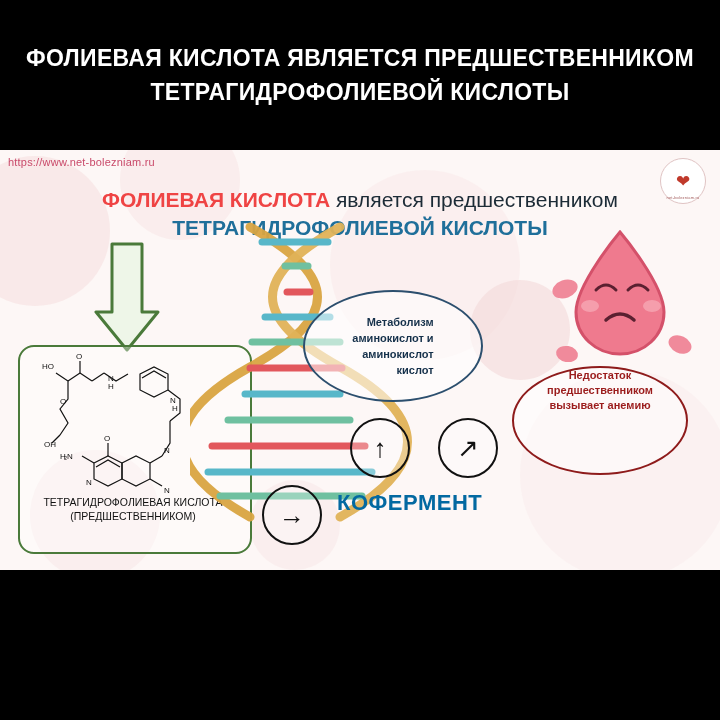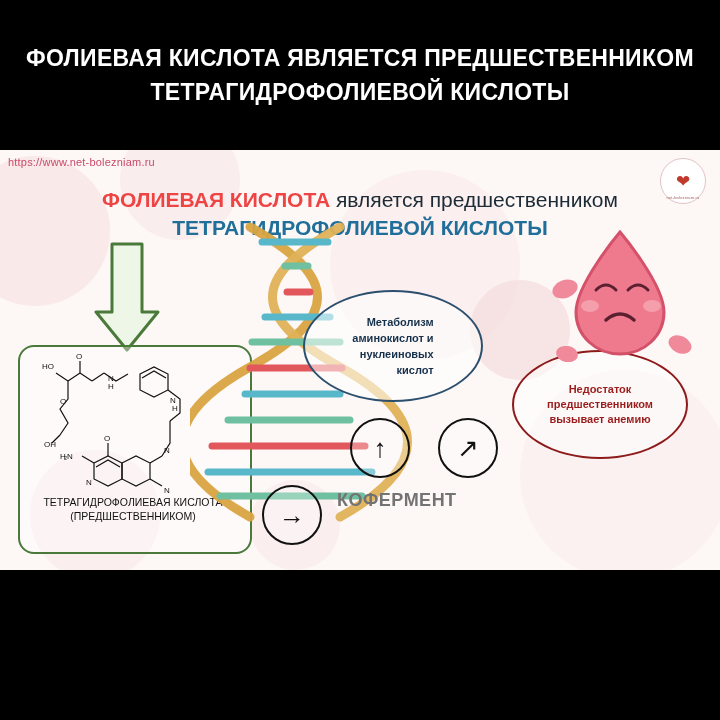--- a/index.html
+++ b/index.html
@@ -182,28 +182,28 @@
     font-weight: bold;
     font-size: 11px;
     text-align: right;
     line-height: 16px;
   }
 
   
   .bubble-red {
     position: absolute;
     left: 512px;
-    top: 200px;
+    top: 216px;
     width: 172px;
     height: 105px;
     border: 2px solid #8e1b1b;
     border-radius: 50%;
     background: rgba(255,255,255,0.5);
     display: flex;
-    align-items: center;
+    align-items: flex-start;
     justify-content: center;
   }
   .bubble-red span {
     color: #9b1c1c;
     font-weight: bold;
     font-size: 11px;
     text-align: center;
     line-height: 15px;
   }
 
@@ -239,23 +239,23 @@
     background: rgba(255,255,255,0.3);
   }
   .ca-up    { left: 350px; top: 268px; }
   .ca-diag  { left: 438px; top: 268px; }
   .ca-right { left: 262px; top: 335px; }
 
   .kofer {
     position: absolute;
     left: 337px;
     top: 340px;
-    font-size: 18px;
+    font-size: 22px;
     font-weight: bold;
-    color: #737373;
+    color: #0369a1;
     letter-spacing: .5px;
   }
 
   
   .bottom-banner {
     position: absolute;
     left: 0;
     top: 570px;
     width: 720px;
     height: 150px;
@@ -371,21 +371,21 @@
         <line x1="22" y1="224" x2="175" y2="224" stroke="#e2575c"></line>
         <line x1="18" y1="250" x2="182" y2="250" stroke="#58b7c9"></line>
         <line x1="30" y1="274" x2="172" y2="274" stroke="#6fc0a0"></line>
       </g>
     </svg>
 
     <div class="bubble-blue">
       <span>
         <span>Метаболизм</span><br>
         <span>аминокислот и</span><br>
-        <span>нуклеиновых</span><br>
+        <span>аминокислот</span><br>
         <span>кислот</span>
       </span>
     </div>
 
     <div class="bubble-red">
       <span>
         <span>Недостаток</span><br>
         <span>предшественником</span><br>
         <span>вызывает анемию</span>
       </span>

